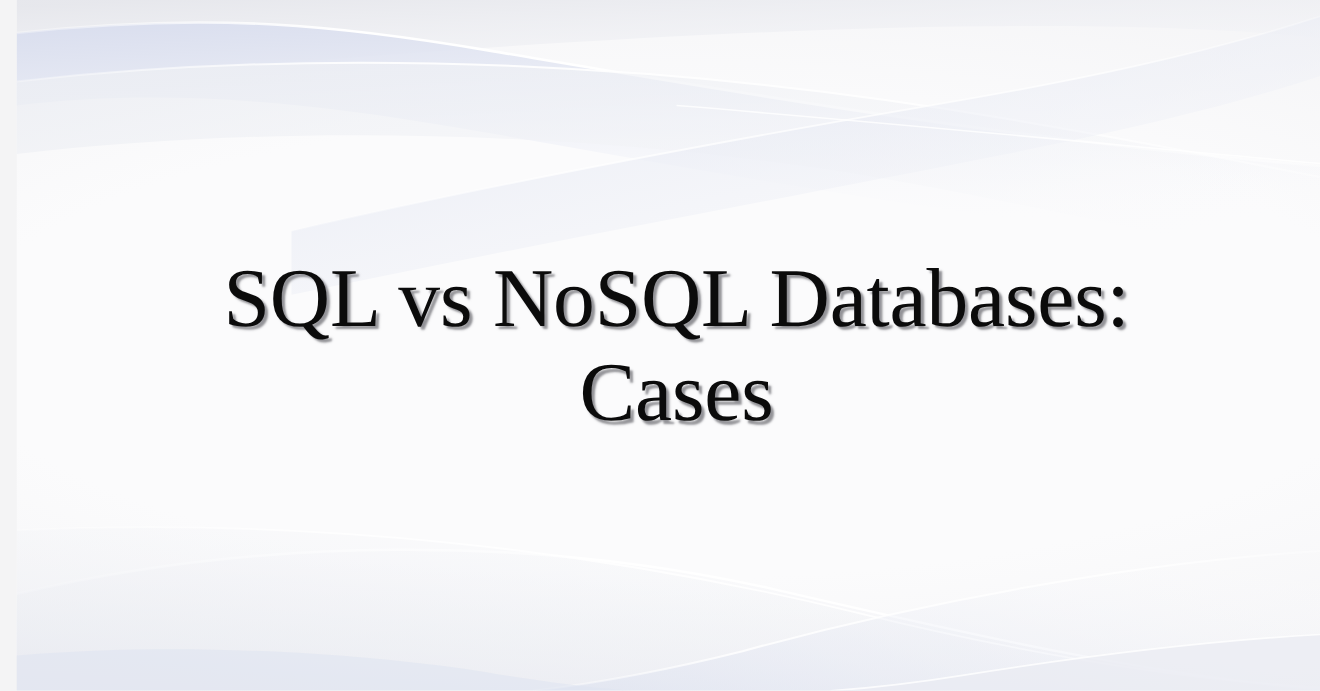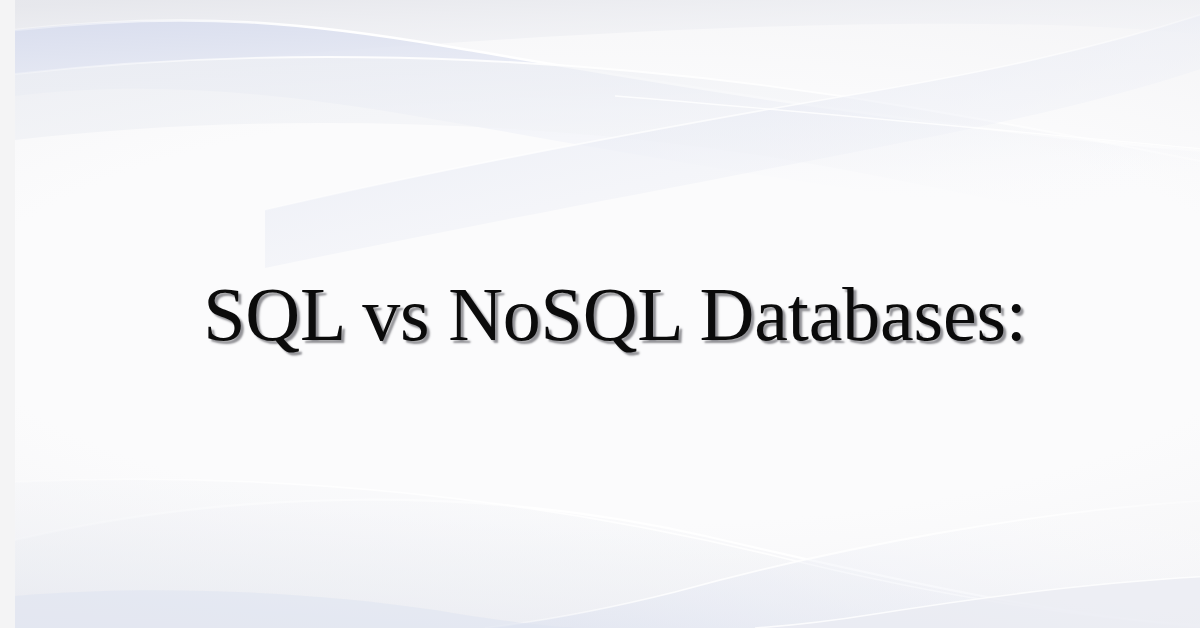--- a/index.html
+++ b/index.html
@@ -154,15 +154,16 @@
     <path d="M1200,500 C1020,510 820,548 660,592 C580,612 520,622 470,628" fill="none" stroke="url(#gWhiteLine)" stroke-width="1.8" opacity="0.85"></path>
 
     <path d="M1200,576 C1080,582 960,598 860,614 C810,622 770,626 740,628 L1200,628 Z" fill="#e9ebf2" opacity="0.7"></path>
     <path d="M1200,576 C1080,582 960,598 860,614 C810,622 770,626 740,628" fill="none" stroke="#ffffff" stroke-width="1.5" opacity="0.8"></path>
 
     <path d="M0,596 C140,584 300,592 420,610 C480,620 520,625 560,628 L0,628 Z" fill="#dfe3f0" opacity="0.55"></path>
   </svg>
 
   <div id="title-block">
     <span class="title-line">SQL vs NoSQL Databases:</span>
+    <span class="title-line">Cases</span>
   </div>
 
 </div>
 
 </body></html>

